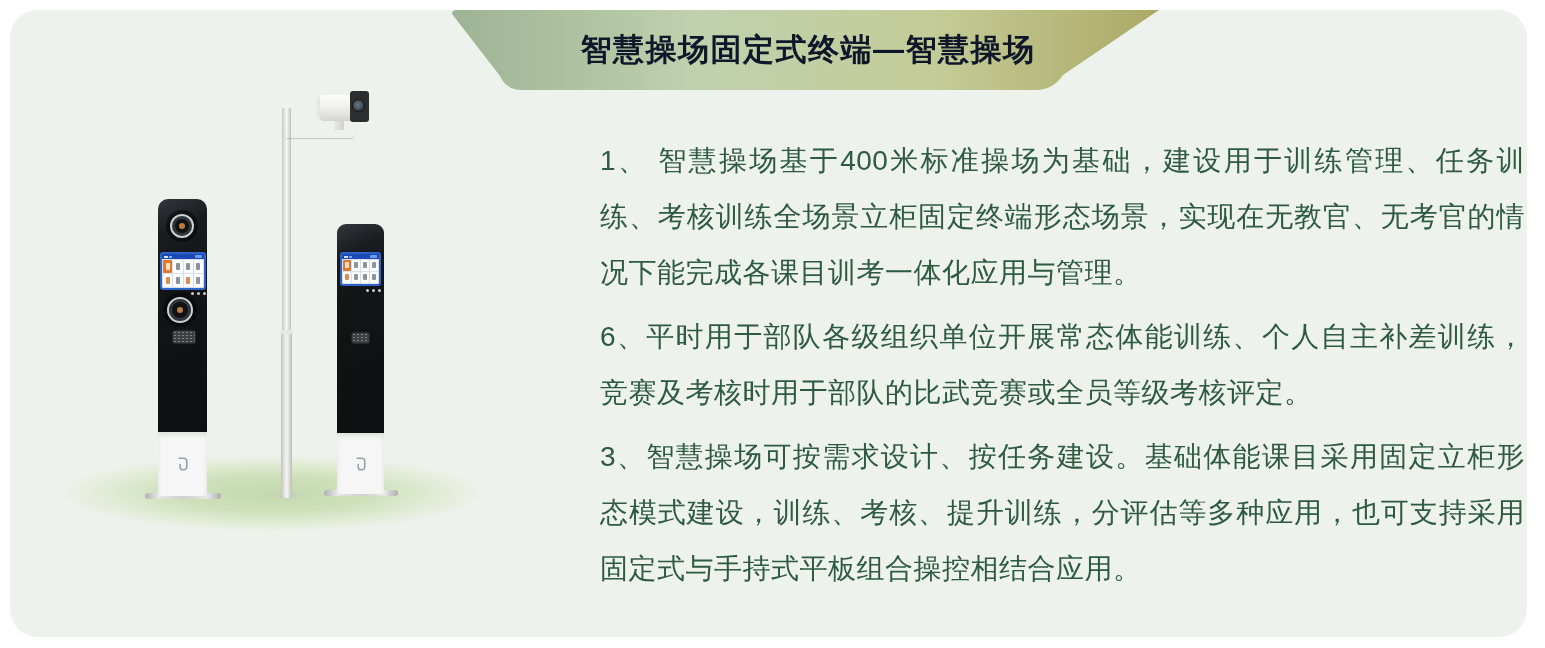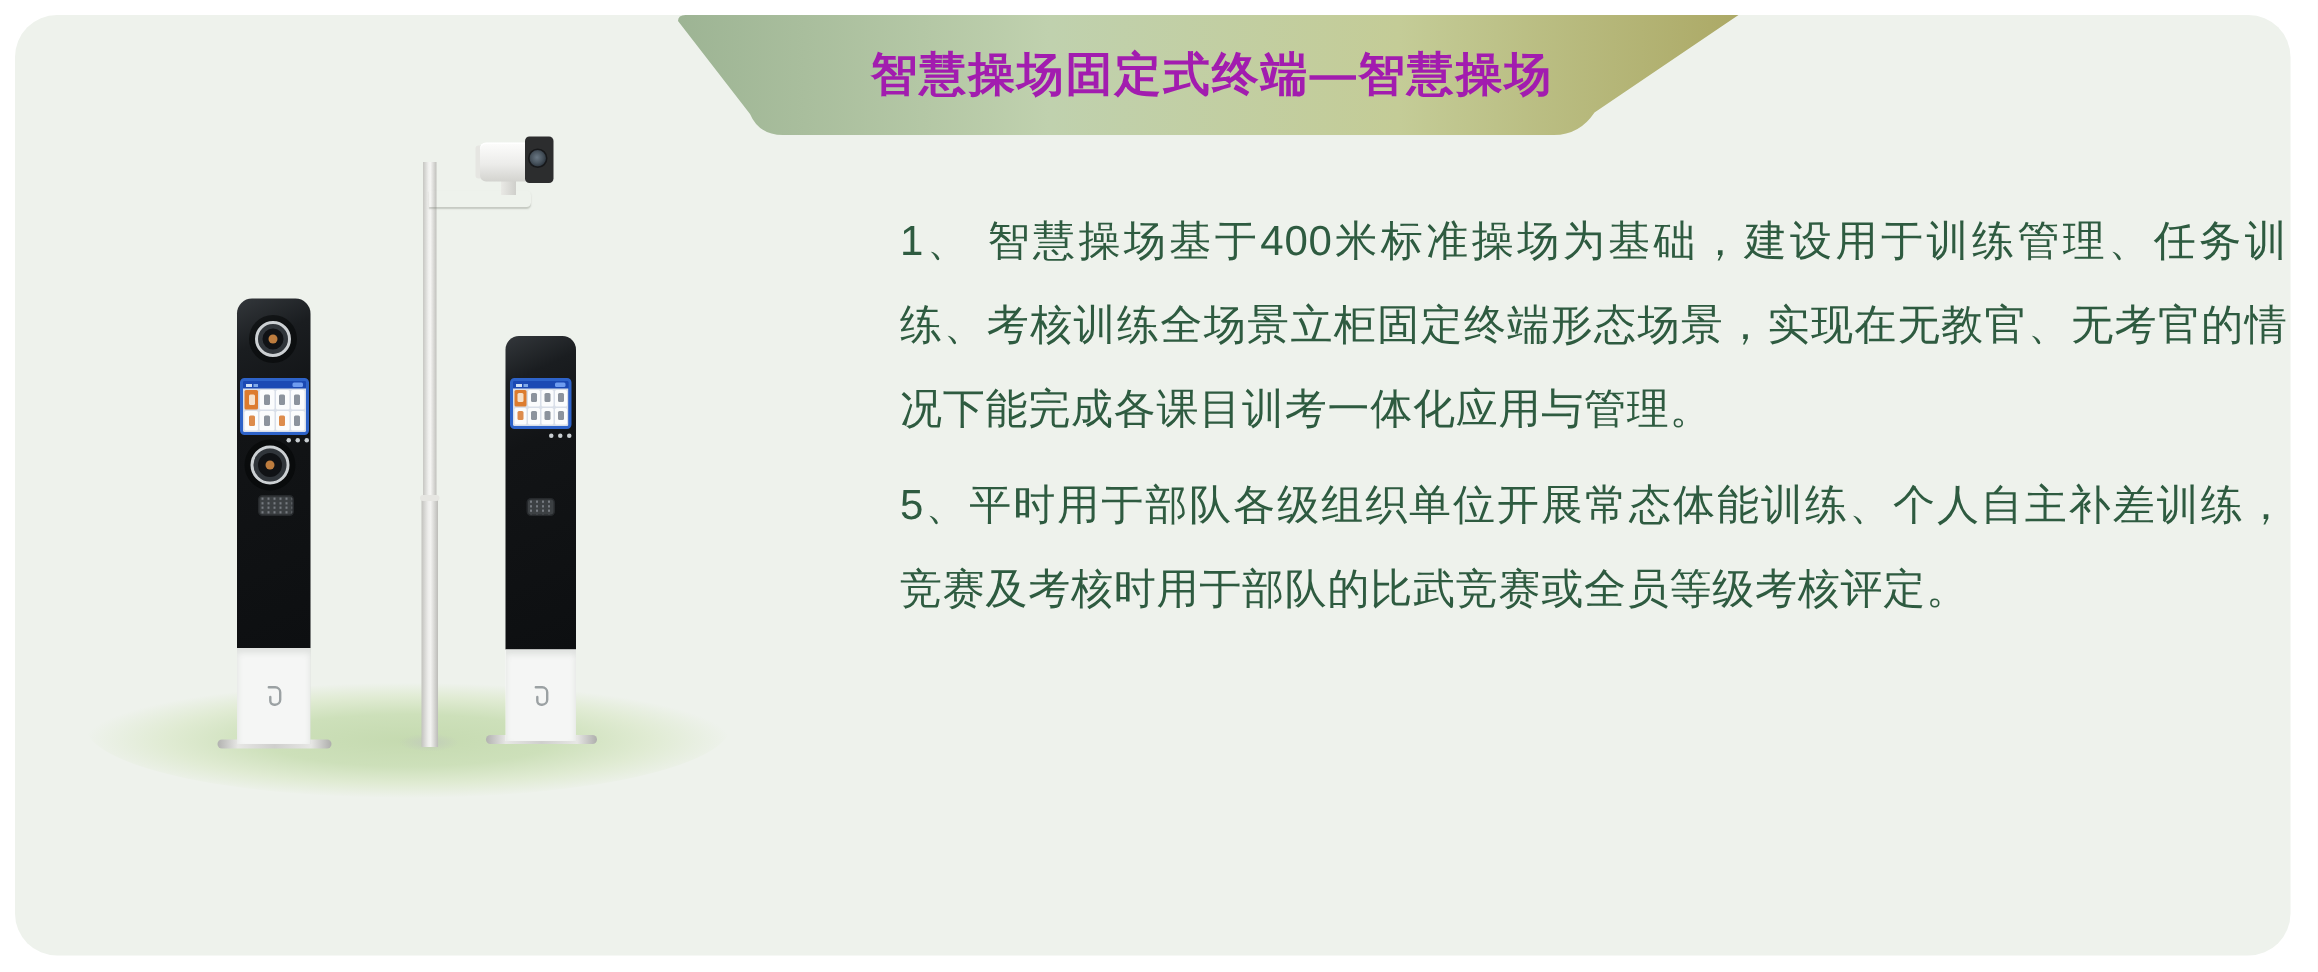--- a/index.html
+++ b/index.html
@@ -8,21 +8,21 @@
   .page { position:relative; width:1545px; height:648px; background:#ffffff; overflow:hidden; }
 
   
   .card { position:absolute; left:10px; top:10px; width:1517px; height:627px;
           background:#eef2ec; border-radius:28px; overflow:hidden; }
 
   
   .banner-wrap { position:absolute; left:442px; top:0; width:712px; height:80px; }
   .banner-title { position:absolute; left:442px; top:0; width:712px; height:80px;
           display:flex; align-items:center; justify-content:center;
-          font-size:31px; font-weight:700; letter-spacing:1.5px; color:#a21caf; }
+          font-size:31px; font-weight:700; letter-spacing:1.5px; color:#0f172a; }
 
   
   .copy { position:absolute; left:590px; top:123px; width:925px; }
   .copy p { font-size:28px; line-height:56px; margin:0 0 8px 0; color:#2e5b40;
             letter-spacing:.5px; text-align:justify; text-justify:inter-ideograph; }
 
   
   .ground { position:absolute; left:47px; top:426px; width:430px; height:96px; border-radius:50%;
             background:radial-gradient(closest-side at 50% 60%, #c5dab0 0%, #cde0ba 45%, #e0ebd3 75%, rgba(238,242,236,0) 100%); }
 
@@ -171,17 +171,18 @@
           <i></i>
           <i></i>
           <i></i>
         </div>
       <div class="grille" style="left:341px; top:322px; width:19px; height:12px;"></div>
     </div>
 
 
     <div class="copy">
       <p>1、 智慧操场基于400米标准操场为基础，建设用于训练管理、任务训练、考核训练全场景立柜固定终端形态场景，实现在无教官、无考官的情况下能完成各课目训考一体化应用与管理。</p>
-      <p>5、平时用于部队各级组织单位开展常态体能训练、个人自主补差训练，竞赛及考核时用于部队的比武竞赛或全员等级考核评定。</p>
+      <p>6、平时用于部队各级组织单位开展常态体能训练、个人自主补差训练，竞赛及考核时用于部队的比武竞赛或全员等级考核评定。</p>
+      <p>3、智慧操场可按需求设计、按任务建设。基础体能课目采用固定立柜形态模式建设，训练、考核、提升训练，分评估等多种应用，也可支持采用固定式与手持式平板组合操控相结合应用。</p>
     </div>
 
   </div>
 </div>
 
 </body></html>

